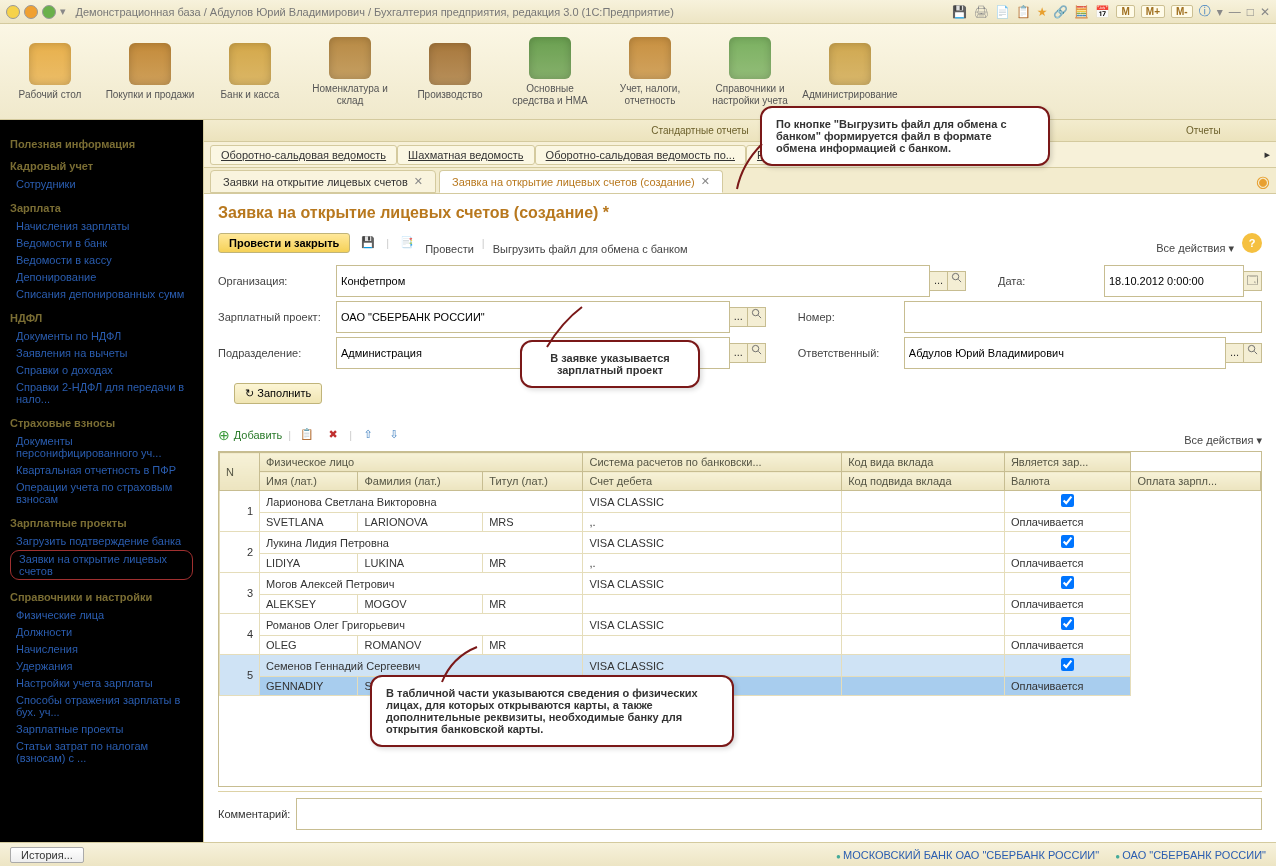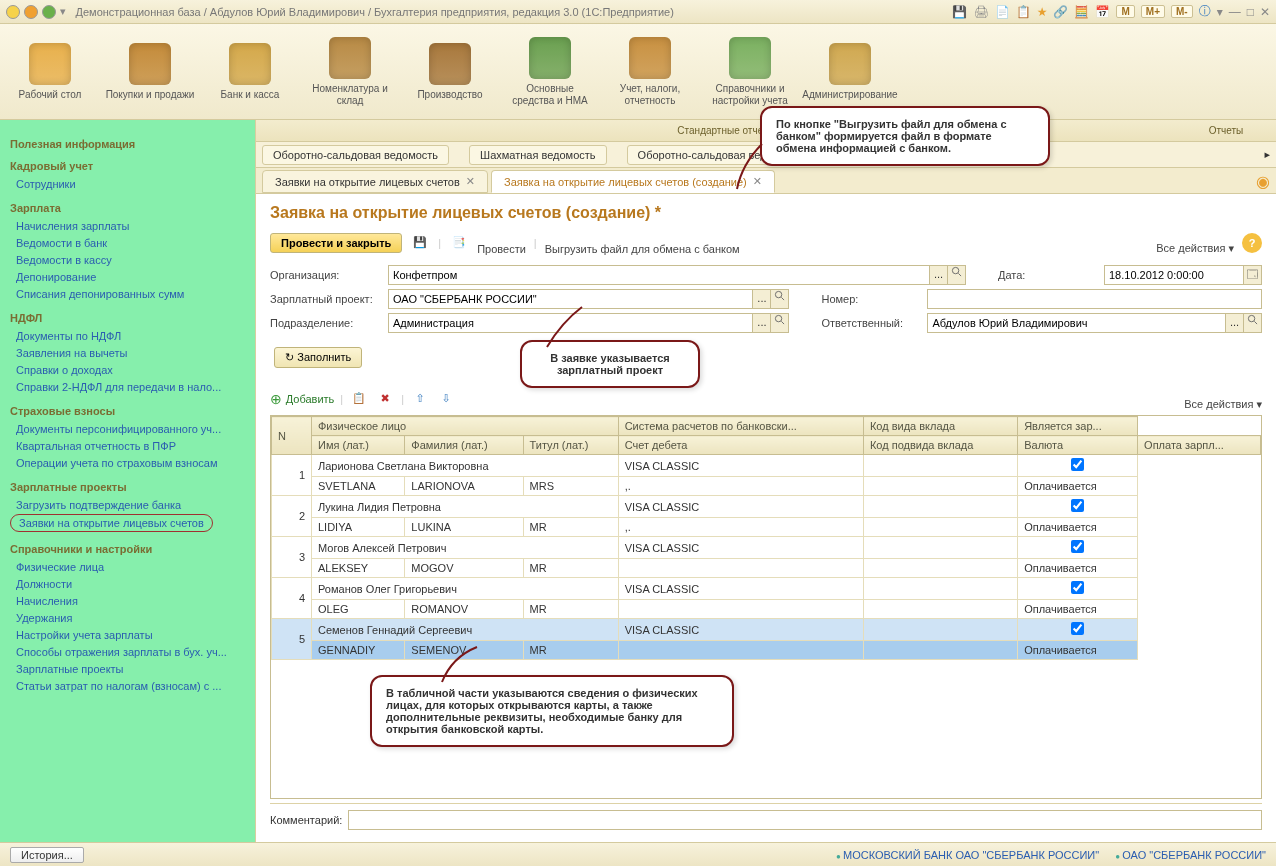--- a/index.html
+++ b/index.html
@@ -16,49 +16,49 @@
 
 
 .main-toolbar { height: 96px; background: linear-gradient(#fbf7e5, #f0e9cc); display: flex; border-bottom: 1px solid #d4ca9e; }
 .tb-item { width: 100px; display: flex; flex-direction: column; align-items: center; justify-content: center; padding: 6px 4px; cursor: pointer; border-right: 0; }
 .tb-item.active { background: #fff; border: 1px solid #d4ca9e; border-bottom: none; border-radius: 4px 4px 0 0; }
 .tb-icon { width: 42px; height: 42px; border-radius: 6px; margin-bottom: 4px; }
 .tb-label { text-align: center; font-size: 10px; color: #555; line-height: 1.2; }
 
 
 .layout { display: flex; height: calc(866px - 24px - 96px - 24px); }
-.sidebar { width: 256px; background: #86efac; border-right: 1px solid #d8ce9f; padding: 8px 10px; overflow-y: auto; }
+.sidebar { width: 204px; background: #000000; border-right: 1px solid #d8ce9f; padding: 8px 10px; overflow-y: auto; }
 .side-section { color: #7a6d33; font-weight: bold; margin-top: 10px; margin-bottom: 4px; font-size: 11px; }
 .side-link { color: #2a5db0; padding: 2px 6px; cursor: pointer; margin-bottom: 1px; font-size: 11px; display: block; }
 .side-link.selected { border: 1px solid #a03030; border-radius: 9px; color: #2a5db0; padding: 2px 8px; display: inline-block; }
 
 
 .main { flex: 1; display: flex; flex-direction: column; background: #fcf9ec; overflow: hidden; }
 .report-bar { height: 22px; background: linear-gradient(#f3ecce, #ece3bd); display: flex; align-items: center; border-bottom: 1px solid #d4ca9e; padding: 0 10px; }
 .report-bar .centered { flex: 1; text-align: center; color: #6b5f2a; font-size: 10px; }
 .report-tabs { height: 26px; background: #f7f1d9; display: flex; align-items: center; border-bottom: 1px solid #d4ca9e; padding: 0 6px; font-size: 11px; }
-.report-tab { padding: 3px 10px; background: #fbf7e3; border: 1px solid #d4ca9e; border-radius: 3px; margin-right: 20px; white-space: nowrap; cursor: pointer; }
+.report-tab { padding: 3px 10px; background: #fbf7e3; border: 1px solid #d4ca9e; border-radius: 3px; margin-right: 0; white-space: nowrap; cursor: pointer; text-decoration: underline; }
 
 .doc-tabs { height: 26px; background: #f3ecce; display: flex; align-items: center; padding: 2px 6px 0 6px; border-bottom: 1px solid #d4ca9e; }
 .doc-tab { padding: 4px 12px; background: #f9f4de; border: 1px solid #d4ca9e; border-radius: 4px 4px 0 0; margin-right: 3px; font-size: 11px; cursor: pointer; display: flex; align-items: center; gap: 6px; }
 .doc-tab.active { background: #fff; color: #b8781e; border-bottom: 1px solid #fff; }
 .doc-tab .x { color: #888; cursor: pointer; }
 
 .doc-area { flex: 1; background: #fff; padding: 10px 14px; display: flex; flex-direction: column; overflow: hidden; position: relative; }
 .doc-title { color: #b8781e; font-size: 16px; font-weight: bold; margin-bottom: 8px; }
 .action-bar { display: flex; align-items: center; gap: 8px; margin-bottom: 10px; }
 .btn { background: linear-gradient(#fcf5d5, #f0e5b3); border: 1px solid #c0b47a; border-radius: 3px; padding: 3px 10px; cursor: pointer; font-size: 11px; }
 .btn.primary { background: linear-gradient(#ffe89a, #f5d157); font-weight: bold; }
 .icon-btn { width: 20px; height: 20px; display: flex; align-items: center; justify-content: center; border: 1px solid transparent; border-radius: 2px; cursor: pointer; }
 .link-action { color: #444; cursor: pointer; margin-top: 12px; }
 .action-bar .spacer { flex: 1; }
 
 .form-row { display: flex; align-items: center; margin-bottom: 4px; gap: 6px; }
 .form-label { width: 112px; font-size: 11px; color: #444; }
-.form-input { border: 1px solid #c7bd91; background: #fff; padding: 2px 4px; height: 20px; font-size: 11px; }
+.form-input { border: 1px solid #c7bd91; background: #fff; padding: 2px 4px; height: 32px; font-size: 11px; }
 .field-wrap { display: flex; align-items: center; }
 .field-wrap .dots { width: 18px; height: 20px; border: 1px solid #c7bd91; border-left: 0; background: #f4eeD4; text-align: center; cursor: pointer; line-height: 16px; }
 .field-wrap .mag { width: 18px; height: 20px; border: 1px solid #c7bd91; border-left: 0; background: #f4eeD4; text-align: center; cursor: pointer; }
 
 .tbl-toolbar { display: flex; align-items: center; gap: 6px; margin: 8px 0 4px 0; }
 .add-btn { display: flex; align-items: center; gap: 4px; color: #2a7a2a; cursor: pointer; }
 .add-btn::before { content: "⊕"; color: #3a9a3a; font-size: 14px; }
 
 .grid { flex: 1; border: 1px solid #c7bd91; overflow: auto; background: #fff; }
 table { border-collapse: collapse; width: 100%; font-size: 11px; }
@@ -155,21 +155,21 @@
     </div>
   </div>
 
 <div class="layout">
 
   <div class="sidebar" id="sidebar"><div class="side-section">Полезная информация</div><div class="side-section">Кадровый учет</div><div class="side-link">Сотрудники</div><div class="side-section">Зарплата</div><div class="side-link">Начисления зарплаты</div><div class="side-link">Ведомости в банк</div><div class="side-link">Ведомости в кассу</div><div class="side-link">Депонирование</div><div class="side-link">Списания депонированных сумм</div><div class="side-section">НДФЛ</div><div class="side-link">Документы по НДФЛ</div><div class="side-link">Заявления на вычеты</div><div class="side-link">Справки о доходах</div><div class="side-link">Справки 2-НДФЛ для передачи в нало...</div><div class="side-section">Страховые взносы</div><div class="side-link">Документы персонифицированного уч...</div><div class="side-link">Квартальная отчетность в ПФР</div><div class="side-link">Операции учета по страховым взносам</div><div class="side-section">Зарплатные проекты</div><div class="side-link">Загрузить подтверждение банка</div><div class="side-link selected">Заявки на открытие лицевых счетов</div><div class="side-section">Справочники и настройки</div><div class="side-link">Физические лица</div><div class="side-link">Должности</div><div class="side-link">Начисления</div><div class="side-link">Удержания</div><div class="side-link">Настройки учета зарплаты</div><div class="side-link">Способы отражения зарплаты в бух. уч...</div><div class="side-link">Зарплатные проекты</div><div class="side-link">Статьи затрат по налогам (взносам) с ...</div></div>
 
   <div class="main">
     <div class="report-bar">
       <div class="centered">Стандартные отчеты</div>
-      <div style="width:80px;text-align:center;color:#6b5f2a;font-size:10px">Отчеты</div>
+      <div style="width:80px;color:#6b5f2a;font-size:10px">Отчеты</div>
     </div>
     <div class="report-tabs" id="report-tabs">
       <span class="report-tab">Оборотно-сальдовая ведомость</span>
         <span class="report-tab">Шахматная ведомость</span>
         <span class="report-tab">Оборотно-сальдовая ведомость по...</span>
         <span class="report-tab">Расчетная ведо...</span>
         <span style="margin-left:auto;cursor:pointer">▸</span>
     </div>
 
     <div class="doc-tabs" id="doc-tabs">
@@ -250,21 +250,21 @@
         <div class="field-wrap" style="flex:1">
           <input class="form-input" style="flex: 1 1 0%;" value="Абдулов Юрий Владимирович">
           <span class="dots">...</span>
           <span class="mag"><svg class="mag-icon" viewBox="0 0 12 12">
                 <circle cx="5" cy="5" r="3.5" fill="none" stroke="#666"></circle>
                 <line x1="8" y1="8" x2="11" y2="11" stroke="#666"></line>
               </svg></span>
         </div>
       </div>
 
-      <div style="margin:10px 4px">
+      <div style="margin:10px 16px">
         <button class="btn">↻ <span>Заполнить</span></button>
       </div>
 
       <div class="tbl-toolbar">
         <span class="add-btn">
             <span>Добавить</span>
           </span>
         <span style="color:#ccc">|</span>
         <span class="icon-btn">📋</span>
         <span class="icon-btn" style="color:#c03030">✖</span>

